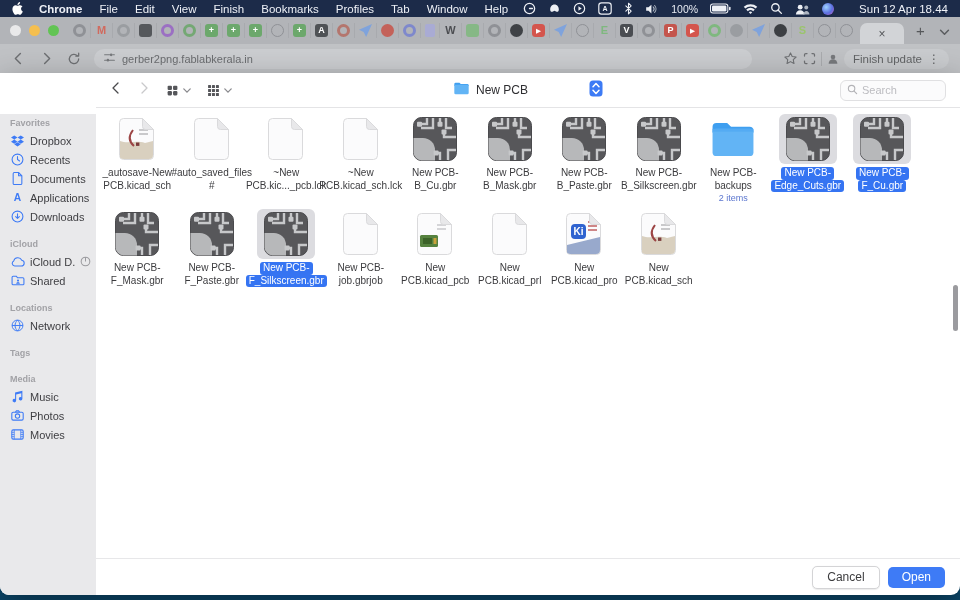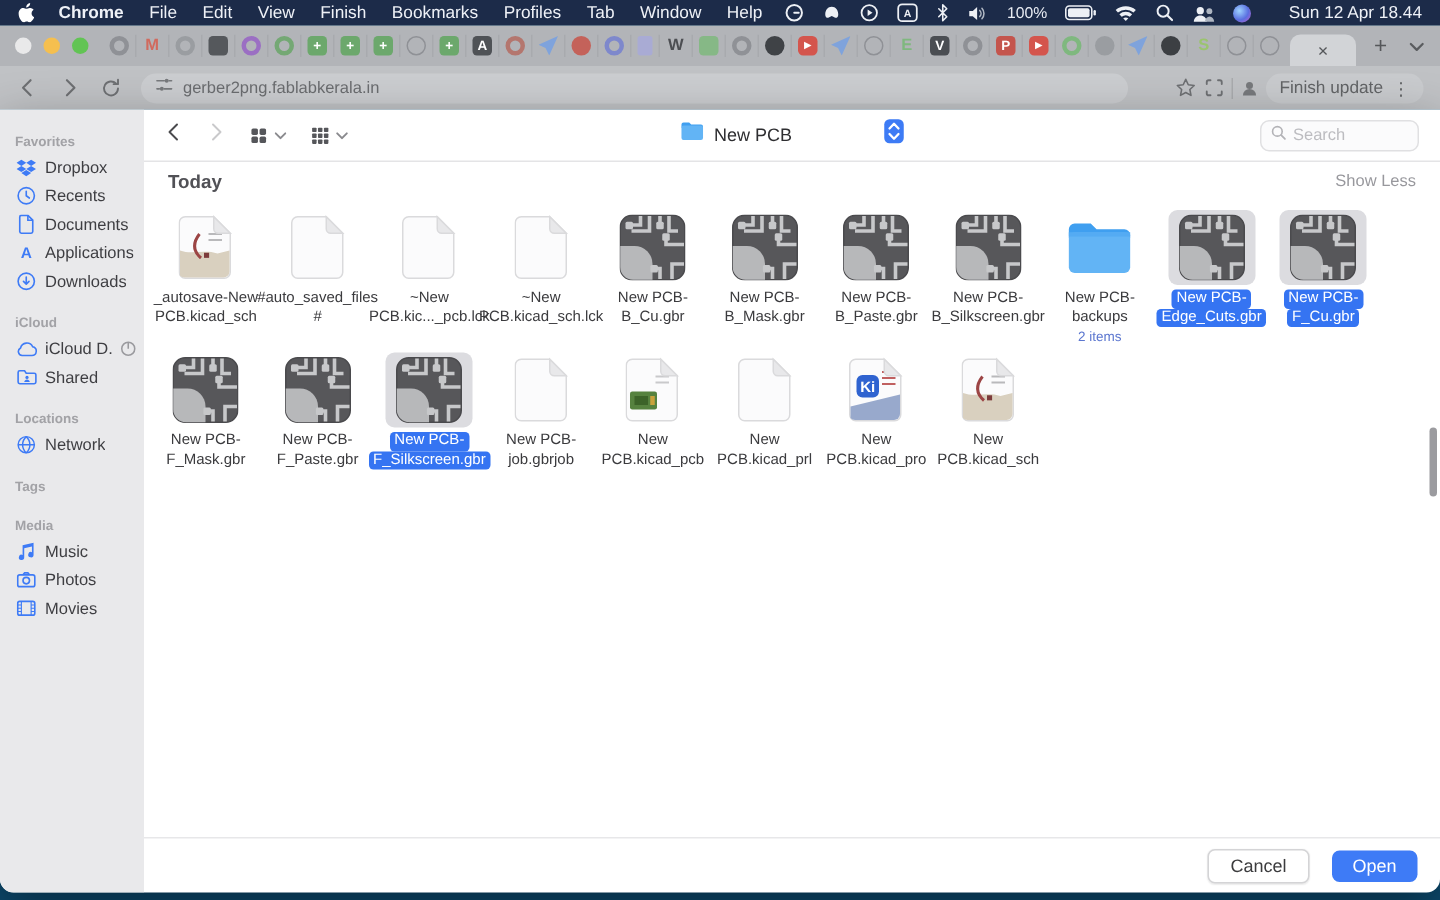--- a/index.html
+++ b/index.html
@@ -49,21 +49,21 @@
   .addr{flex:0 1 640px;height:20px;background:#cbcdd0;border-radius:10px;display:flex;align-items:center;
     padding:0 9px;gap:6px;}
   .addr-url{font-size:11px;color:#6b6d70;}
   .tb-right{display:flex;align-items:center;gap:4px;margin-left:auto;}
   .tb-div{width:1px;height:14px;background:#a9abae;}
   .update-pill{height:20px;background:#c9cbce;border-radius:10px;display:flex;align-items:center;gap:6px;
     padding:0 9px;font-size:11.5px;color:#626466;white-space:nowrap;}
   
   .dialog{position:absolute;left:0;right:0;top:73px;bottom:5px;display:flex;background:#fff;
     border-radius:0 0 9px 9px;overflow:hidden;box-shadow:0 12px 34px rgba(0,0,0,.4);}
-  .sidebar{width:96px;background:#e9e9eb;padding-top:16px;flex:none;}
+  .sidebar{width:96px;background:#e9e9eb;padding-top:4px;flex:none;margin-top:41px;}
   .sb-h{font-size:9px;color:#a2a2a6;font-weight:bold;padding:0 0 3px 10px;margin-top:13px;}
   .sb-h:first-child{margin-top:0;}
   .sb-item{display:flex;align-items:center;gap:5px;height:19px;padding-left:10px;color:#3e3e42;font-size:11px;}
   .sb-ic{width:15px;display:flex;justify-content:center;flex:none;}
   .sb-lbl{white-space:nowrap;overflow:hidden;}
   .sb-trail{margin-left:auto;margin-right:5px;display:flex;}
   .main{flex:1;display:flex;flex-direction:column;position:relative;min-width:0;}
   .dlg-toolbar{height:34px;display:flex;align-items:center;padding:0 14px;border-bottom:1px solid #e4e4e6;position:relative;flex:none;}
   .nav-btns{display:flex;gap:16px;align-items:center;}
   .view-btn{display:flex;align-items:center;gap:4px;margin-left:16px;}
@@ -80,21 +80,21 @@
   .file-grid{flex:1;padding:6px 0 0 4px;display:grid;grid-template-columns:repeat(11,74.5px);
     grid-auto-rows:95px;align-content:start;}
   .tile{display:flex;flex-direction:column;align-items:center;}
   .icon-wrap{height:50px;width:58px;display:flex;align-items:center;justify-content:center;border-radius:6px;margin-bottom:3px;flex:none;}
   .tile.sel .icon-wrap{background:#dcdce0;}
   .lbl{text-align:center;font-size:10px;line-height:12.5px;color:#3b3b3e;}
   .lbl .line{display:inline-block;padding:0 3px;border-radius:3px;white-space:nowrap;}
   .tile.sel .line{background:#3574f2;color:#fff;}
   .badge{font-size:9px;color:#5b76cf;margin-top:1px;}
   .footer{height:36px;border-top:1px solid #e7e7e9;display:flex;align-items:center;justify-content:flex-end;
-    gap:15px;padding:0 15px;flex:none;}
+    gap:8px;padding:0 15px;flex:none;}
   .btn{height:21px;border-radius:5px;font-size:12px;display:flex;align-items:center;padding:0 14px;cursor:default;}
   .btn-cancel{background:#fff;border:1px solid #d4d4d6;color:#3c3c3e;box-shadow:0 .5px 1px rgba(0,0,0,.08);}
   .btn-open{background:#3e7bf6;color:#fff;}
   .scrollbar{position:absolute;right:2px;top:212px;width:5px;height:46px;background:#9b9b9f;border-radius:2.5px;}
 </style>
 </head>
 <body>
 
 <div class="screen">
 
@@ -544,24 +544,20 @@
         <div class="search">
           <span>
             <svg width="11" height="11" viewBox="0 0 24 24">
                 <circle cx="10" cy="10" r="7" fill="none" stroke="#b3b3b7" stroke-width="2.4"></circle>
                 <path d="M15.5 15.5L21 21" stroke="#b3b3b7" stroke-width="2.6" stroke-linecap="round"></path>
               </svg>
           </span>
           <input placeholder="Search" style="">
         </div>
       </div>
-      <div class="group-row">
-        <span class="today">Today</span>
-        <span class="show-less">Show Less</span>
-      </div>
       <div class="file-grid" id="grid">
           <div class="tile">
             <div class="icon-wrap">
               <svg width="36" height="44" viewBox="0 0 36 44">
                 <path d="M4.5 1.5h19l11 11v26a4 4 0 0 1-4 4h-26a4 4 0 0 1-4-4v-33a4 4 0 0 1 4-4z" fill="#fbfbfc" stroke="#dadadc"></path>
                 <path d="M1 24c8 3 16-1 25 2l8-2v14a4 4 0 0 1-4 4h-26a4 4 0 0 1-3-1.4z" fill="#d9d0bf"></path>
                 <path d="M14 13q-7 9 1 16" stroke="#9c4545" stroke-width="2" fill="none"></path>
                 <rect x="17" y="25.5" width="3.4" height="3.4" fill="#7c3b3b"></rect>
                 <path d="M20 13h9M20 17h9" stroke="#b9b9bb" stroke-width="1.4"></path>
                 <path d="M23.5 1.5l11 11h-8a3 3 0 0 1-3-3z" fill="#e8e8ea" stroke="#dadadc"></path>

